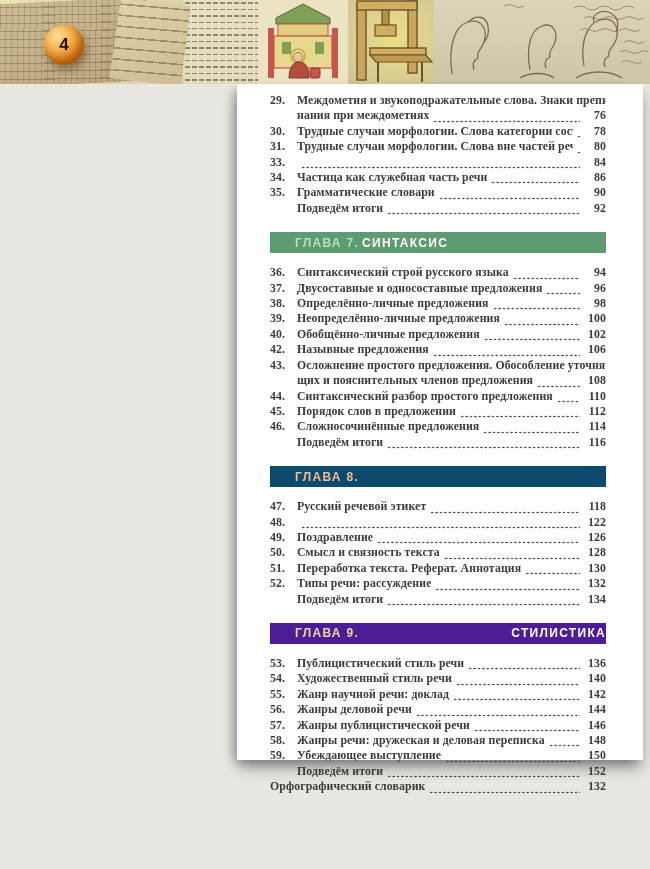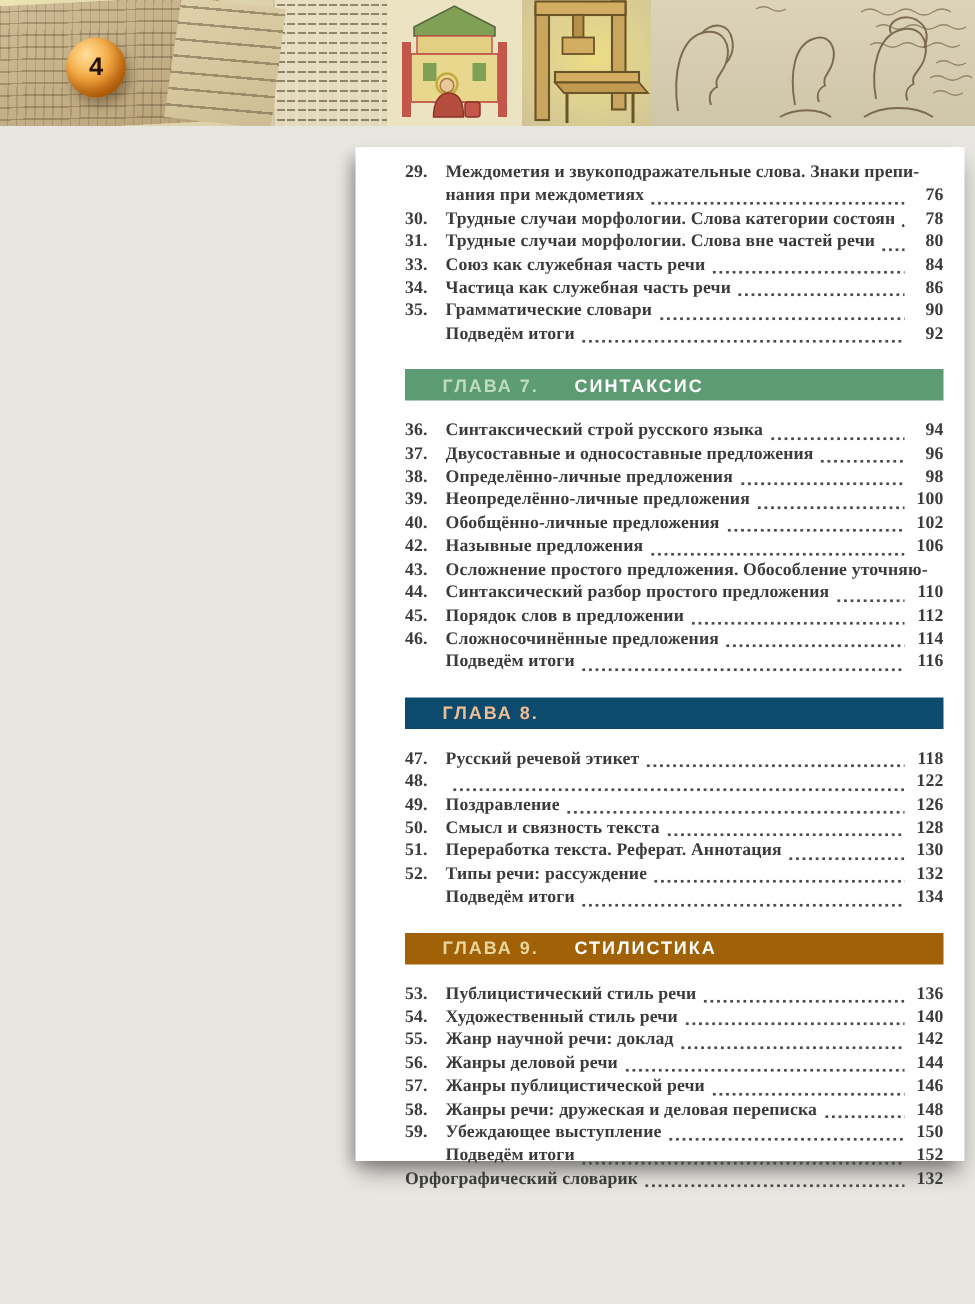--- a/index.html
+++ b/index.html
@@ -49,44 +49,44 @@
   .portraits{left:434px;width:216px;height:84px;background:linear-gradient(#dcd3b9,#cfc5a9);}
   .ball{
     position:absolute;left:44px;top:25px;width:40px;height:40px;border-radius:50%;
     background:radial-gradient(circle at 34% 28%, #ffdf9a 0%, #f6ad48 38%, #dd8018 70%, #a85708 100%);
     box-shadow:inset -4px -6px 9px rgba(115,50,0,.45), 3px 5px 7px rgba(60,40,10,.4);
     display:flex;align-items:center;justify-content:center;
     font-family:"Liberation Sans",sans-serif;font-weight:bold;font-size:17px;color:#221202;
   }
   
   .panel{
-    position:absolute;left:237px;top:98px;width:406px;height:676px;
+    position:absolute;left:237px;top:84px;width:406px;height:676px;
     background:#ffffff;box-sizing:border-box;
-    padding:9px 14px 0 33px;
+    padding:9px 37px 0 33px;
     box-shadow:-6px 4px 9px -2px rgba(0,0,0,.22), 0 9px 14px -2px rgba(0,0,0,.38);
   }
   .row{
     display:flex;align-items:baseline;
     font-size:11.8px;line-height:15.4px;font-weight:600;
     color:#3b3b3b;letter-spacing:.1px;
   }
   .num{flex:0 0 27px;}
   .text{white-space:nowrap;overflow:hidden;flex-shrink:1;}
   .leader{
     flex:1 1 auto;min-width:3px;height:10px;margin:0 4px 1px 4px;align-self:flex-end;
     background-image:radial-gradient(circle,#474747 .85px,transparent 1.05px);
     background-size:4.4px 3px;background-repeat:repeat-x;background-position:left bottom;
   }
   .page{flex:0 0 auto;min-width:22px;text-align:right;}
   .band{
     height:21px;margin:16px 0 12px 0;display:flex;align-items:center;
     padding-left:25px;box-sizing:border-box;
     font-family:"Liberation Sans",sans-serif;font-weight:bold;font-size:12px;letter-spacing:1.3px;
   }
-  .band-label{margin-right:24px;}
+  .band-label{margin-right:3px;}
 </style>
 </head>
 <body>
 
 <div class="banner">
   <div class="piece manuscript"></div>
   <div class="piece bark"></div>
   <div class="piece bark2"></div>
 
   <div class="piece miniature">
@@ -166,21 +166,20 @@
         <span class="page">78</span>
       </div>
       <div class="row">
         <span class="num">31.</span>
         <span class="text">Трудные случаи морфологии. Слова вне частей речи</span>
         <span class="leader"></span>
         <span class="page">80</span>
       </div>
       <div class="row">
         <span class="num">33.</span>
-        <span class="text">Союз как служебная часть речи</span>
         <span class="leader"></span>
         <span class="page">84</span>
       </div>
       <div class="row">
         <span class="num">34.</span>
         <span class="text">Частица как служебная часть речи</span>
         <span class="leader"></span>
         <span class="page">86</span>
       </div>
       <div class="row">
@@ -233,20 +232,26 @@
         <span class="num">42.</span>
         <span class="text">Назывные предложения</span>
         <span class="leader"></span>
         <span class="page">106</span>
       </div>
       <div class="row">
         <span class="num">43.</span>
         <span class="text">Осложнение простого предложения. Обособление уточняю-</span>
       </div>
       <div class="row">
+        <span class="num"></span>
+        <span class="text">щих и пояснительных членов предложения</span>
+        <span class="leader"></span>
+        <span class="page">108</span>
+      </div>
+      <div class="row">
         <span class="num">44.</span>
         <span class="text">Синтаксический разбор простого предложения</span>
         <span class="leader"></span>
         <span class="page">110</span>
       </div>
       <div class="row">
         <span class="num">45.</span>
         <span class="text">Порядок слов в предложении</span>
         <span class="leader"></span>
         <span class="page">112</span>
@@ -301,21 +306,21 @@
         <span class="text">Типы речи: рассуждение</span>
         <span class="leader"></span>
         <span class="page">132</span>
       </div>
       <div class="row">
         <span class="num"></span>
         <span class="text">Подведём итоги</span>
         <span class="leader"></span>
         <span class="page">134</span>
       </div>
-      <div class="band" style="background: #a16207;">
+      <div class="band" style="background: #4c1d95; justify-content: space-between;">
         <span class="band-label" style="color: rgb(233, 214, 158);">ГЛАВА 9.</span>
         <span class="band-title" style="color: rgb(255, 255, 255);">СТИЛИСТИКА</span>
       </div>
       <div class="row">
         <span class="num">53.</span>
         <span class="text">Публицистический стиль речи</span>
         <span class="leader"></span>
         <span class="page">136</span>
       </div>
       <div class="row">

